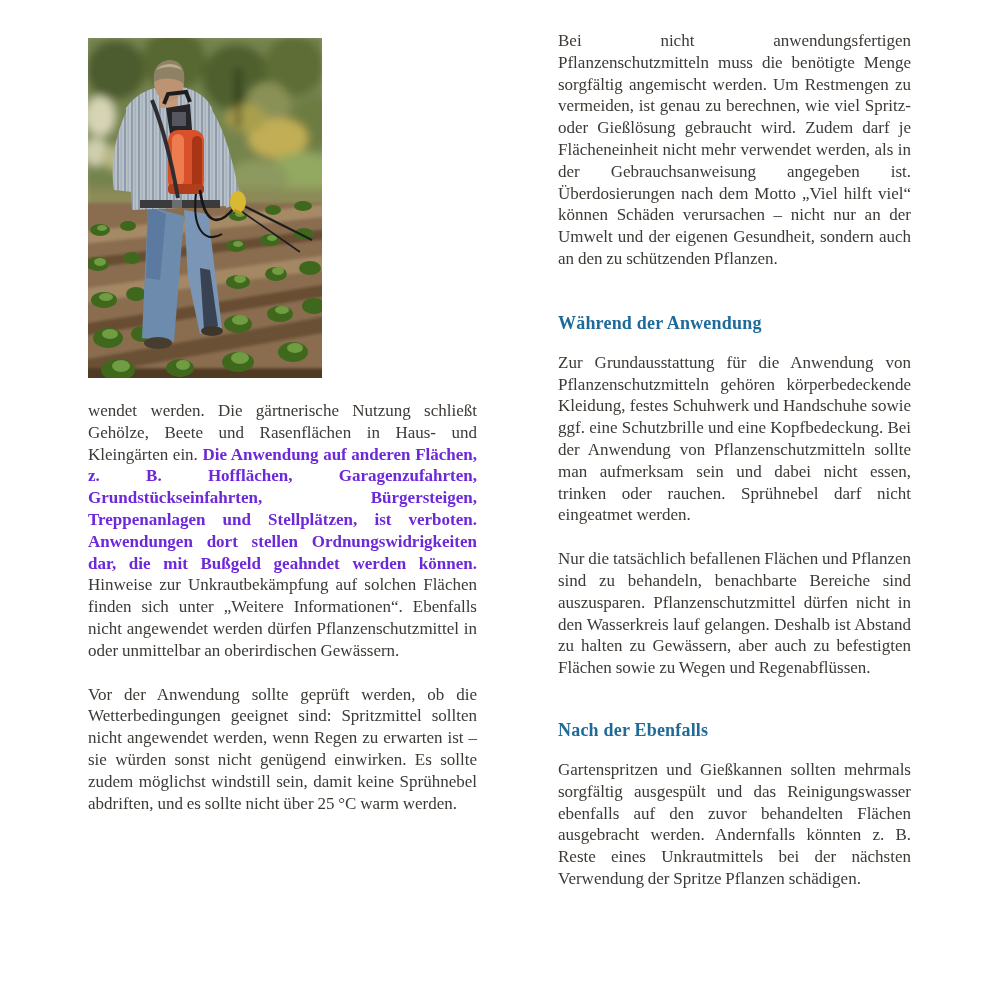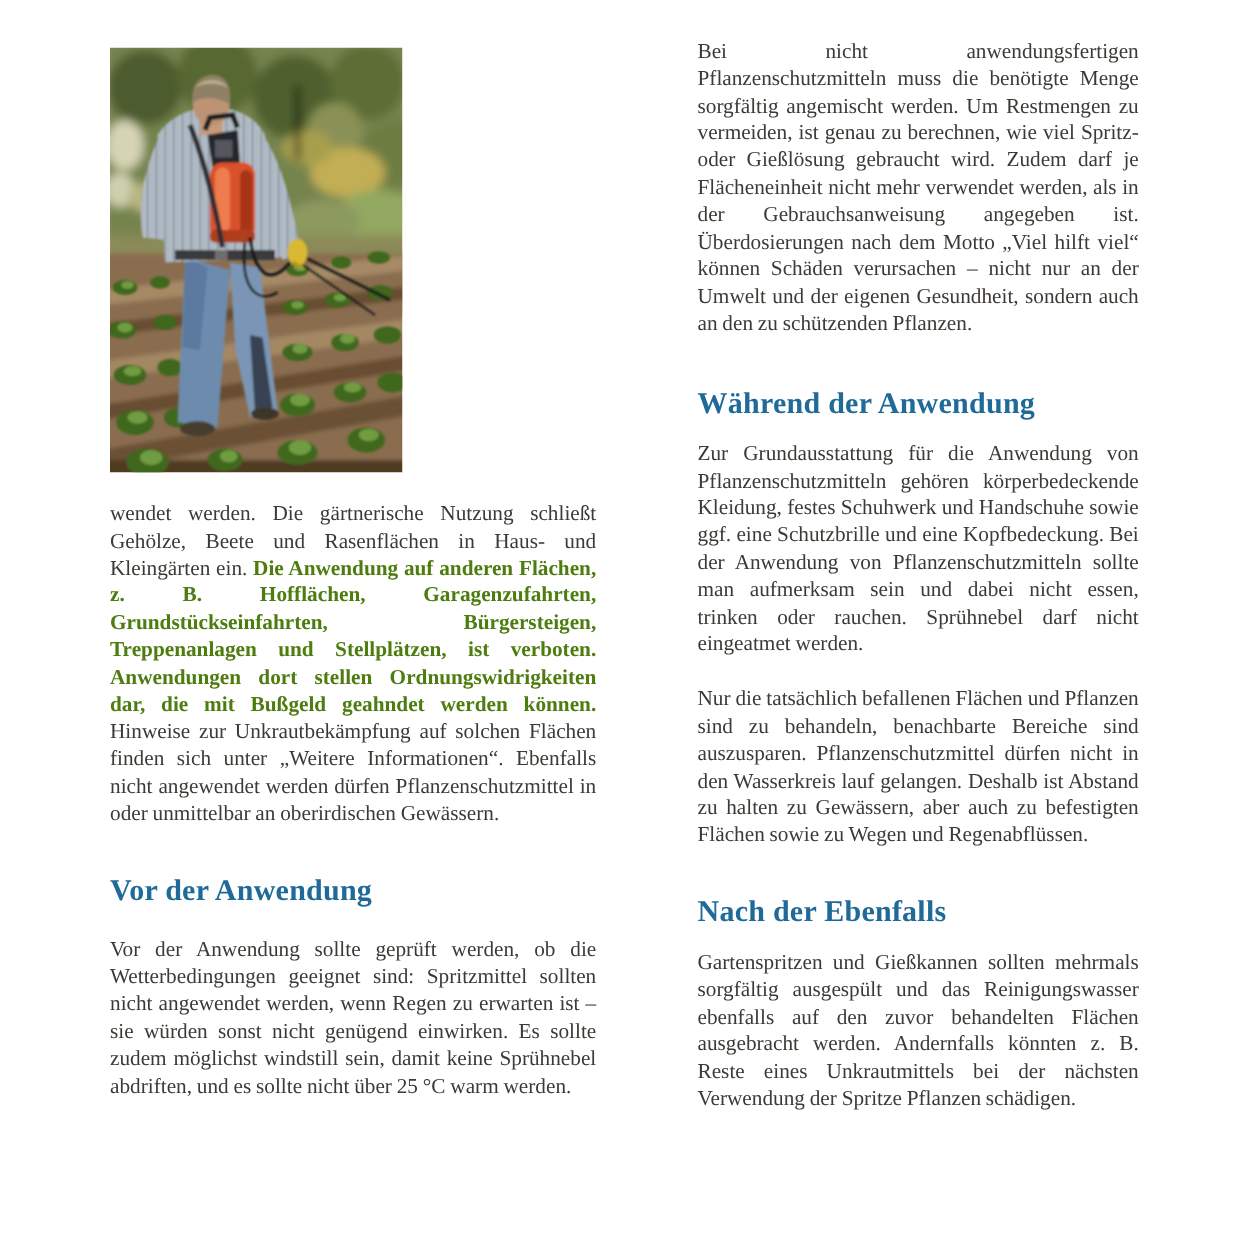--- a/index.html
+++ b/index.html
@@ -12,24 +12,24 @@
     margin:0; overflow:hidden; background:#7a855０;
   }
   .photo svg { display:block; }
   .col { position:absolute; }
   .col-left  { left:88px;  top:400px; width:389px; }
   .col-right { left:558px; top:30px;  width:353px; }
   .body {
     margin:0; font-size:17px; line-height:21.8px; text-align:justify;
     word-spacing:-0.4px; color:#3d3935; hyphens:auto;
   }
-  .body b { font-weight:bold; color:#4d7c0f; }
+  .body b { font-weight:bold; color:#6d28d9; }
   .para-gap { margin-top:22px; }
   .heading {
-    margin:38px 0 15px 0; font-size:24px; line-height:27px;
+    margin:38px 0 15px 0; font-size:18px; line-height:27px;
     font-weight:bold; color:#1f6a99; letter-spacing:0.2px;
     font-family:"Liberation Serif", serif;
   }
   .col-right .heading-first { margin-top:40px; }
 </style>
 </head>
 <body>
 
 <div class="page">
 
@@ -169,21 +169,20 @@
 
         <ellipse cx="150" cy="164" rx="8" ry="11" fill="#d9b830"></ellipse>
         <path d="M146,172 L154,176" stroke="#b89820" stroke-width="3" fill="none"></path>
       </g>
     </svg>
   </figure>
 
   <div class="col col-left">
     <p class="body" lang="de"><span>wendet werden. Die gärtnerische Nutzung schließt Gehölze, Beete und Rasenflächen in Haus- und Kleingärten ein. </span><b>Die Anwendung auf anderen Flächen, z. B. Hofflächen, Garagenzufahrten, Grundstückseinfahrten, Bürgersteigen, Treppenanlagen und Stellplätzen, ist verboten. Anwendungen dort stellen Ordnungswidrigkeiten dar, die mit Bußgeld geahndet werden können.</b><span> Hinweise zur Unkrautbekämpfung auf solchen Flächen finden sich unter „Weitere Informationen“. Ebenfalls nicht angewendet werden dürfen Pflanzenschutzmittel in oder unmittelbar an oberirdischen Gewässern.</span></p>
 
-    <h2 class="heading">Vor der Anwendung</h2>
 
 
     <p class="body para-gap" lang="de">Vor der Anwendung sollte geprüft werden, ob die Wetterbedingungen geeignet sind: Spritzmittel sollten nicht angewendet werden, wenn Regen zu erwarten ist – sie würden sonst nicht genügend einwirken. Es sollte zudem möglichst windstill sein, damit keine Sprühnebel abdriften, und es sollte nicht über 25 °C warm werden.</p>
   </div>
 
   <div class="col col-right">
     <p class="body" lang="de">Bei nicht anwendungsfertigen Pflanzenschutzmitteln muss die benötigte Menge sorgfältig angemischt werden. Um Restmengen zu vermeiden, ist genau zu berechnen, wie viel Spritz- oder Gießlösung gebraucht wird. Zudem darf je Flächeneinheit nicht mehr verwendet werden, als in der Gebrauchsanweisung angegeben ist. Überdosierungen nach dem Motto „Viel hilft viel“ können Schäden verursachen – nicht nur an der Umwelt und der eigenen Gesundheit, sondern auch an den zu schützenden Pflanzen.</p>
 
     <h2 class="heading heading-first">Während der Anwendung</h2>
 

